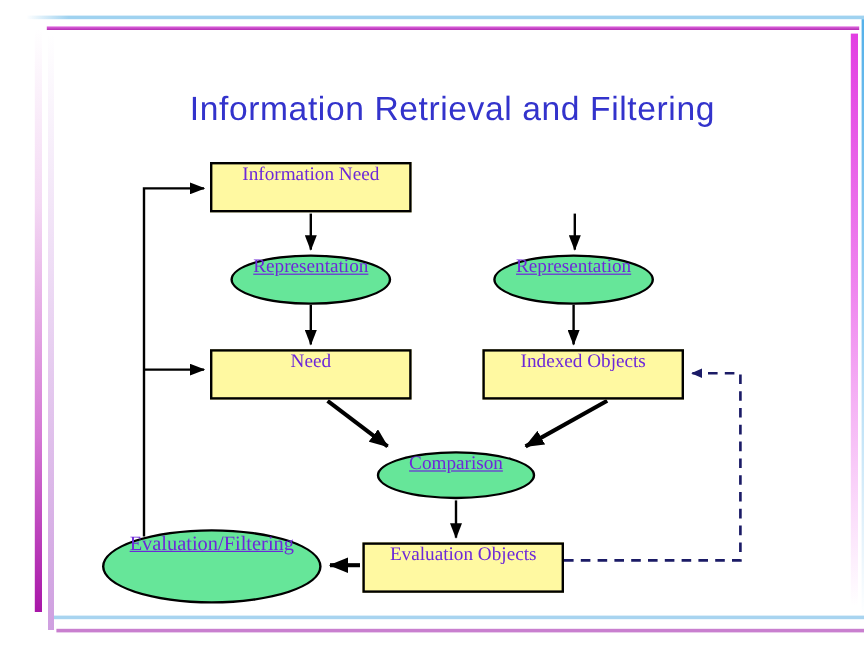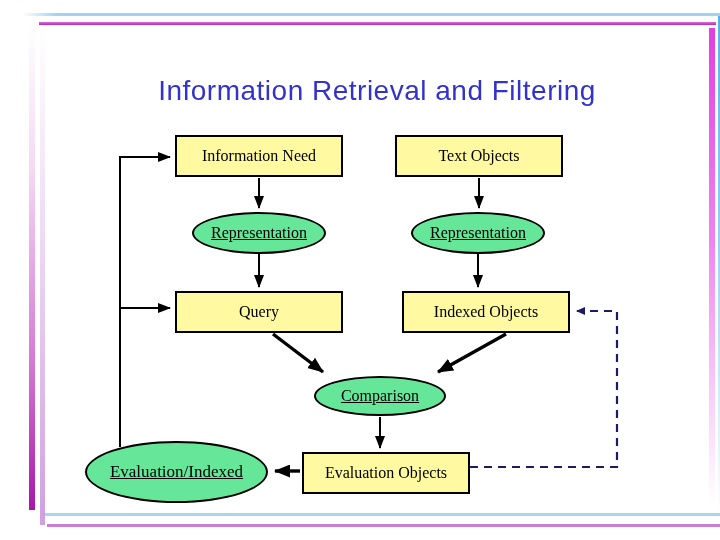--- a/index.html
+++ b/index.html
@@ -23,22 +23,22 @@
     background:linear-gradient(to bottom,#ffffff 0%,#eedcf5 40%,#cf9fe0 100%);}
   .frame.bottom-blue{left:28px;top:513px;width:688px;height:3px;background:#a8d4f0;}
   .frame.bottom-magenta{left:30px;top:524px;width:673px;height:3px;background:#c97fcf;}
   
   .title{
     position:absolute;left:0;right:0;top:75px;text-align:center;
     font-size:28px;letter-spacing:.5px;color:var(--title-text,#3333cc);
   }
   
   .node{
-    position:absolute;display:flex;align-items:center;justify-content:center;
-    font-family:"Liberation Serif","DejaVu Serif",serif;font-size:16px;color:#000000;
+    position:absolute;display:flex;align-items:flex-start;justify-content:center;
+    font-family:"Liberation Serif","DejaVu Serif",serif;font-size:16px;color:#6d28d9;
     text-align:center;z-index:2;box-sizing:border-box;
   }
   .node.rect{background:var(--box-fill,#fff9a1);border:2px solid var(--node-border,#000);}
   .node.ellipse{background:var(--ellipse-fill,#66e699);border:2px solid var(--node-border,#000);border-radius:50%;text-decoration:underline;}
   .node.big{font-size:17px;}
   
   svg.edges{position:absolute;left:0;top:0;z-index:1;pointer-events:none;}
   .edge{stroke:var(--arrow,#000);fill:none;stroke-width:2;}
   .edge.thick{stroke-width:3.4;}
   .edge.dashed{stroke:var(--dashed-arrow,#1b1b66);stroke-width:2.2;stroke-dasharray:8 6;}
@@ -83,38 +83,35 @@
     <path class="edge" d="M363,417 L363,448" marker-end="url(#aStd)"></path>
     <path class="edge thick" d="M283,471 L258,471" marker-end="url(#aBig)"></path>
     <path class="edge" d="M103,447 L103,157 L153,157" marker-end="url(#aStd)"></path>
     <path class="edge" d="M103,308 L153,308" marker-end="url(#aStd)"></path>
     <path class="edge dashed" d="M453,467 L600,467 L600,311 L560,311" marker-end="url(#aNavy)"></path>
   </svg>
 
   <div class="node rect" style="left:158px;top:135px;width:168px;height:42px">
     <span>Information Need</span>
   </div>
-  <div class="node rect" style="left:378px;top:135px;width:168px;height:42px">
-    <span>Text Objects</span>
-  </div>
   <div class="node ellipse" style="left:175px;top:212px;width:134px;height:42px">
     <span>Representation</span>
   </div>
   <div class="node ellipse" style="left:394px;top:212px;width:134px;height:42px">
     <span>Representation</span>
   </div>
   <div class="node rect" style="left:158px;top:291px;width:168px;height:42px">
-    <span>Query</span>
+    <span>Need</span>
   </div>
   <div class="node ellipse" style="left:297px;top:376px;width:132px;height:40px">
     <span>Comparison</span>
   </div>
   <div class="node rect" style="left:385px;top:291px;width:168px;height:42px">
     <span>Indexed Objects</span>
   </div>
   <div class="node rect" style="left:285px;top:452px;width:168px;height:42px">
     <span>Evaluation Objects</span>
   </div>
   <div class="node ellipse big" style="left:68px;top:441px;width:183px;height:62px">
-    <span>Evaluation/Indexed</span>
+    <span>Evaluation/Filtering</span>
   </div>
 
 </div>
 
 </body></html>

